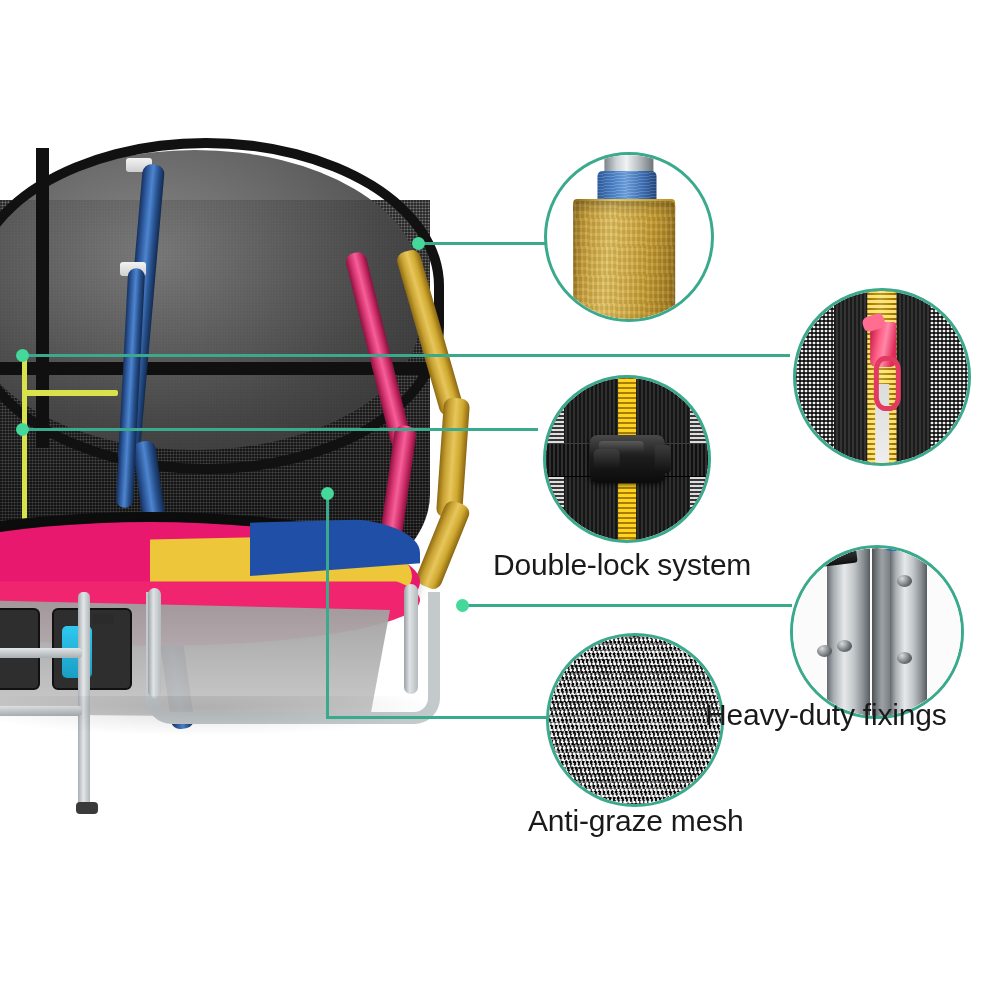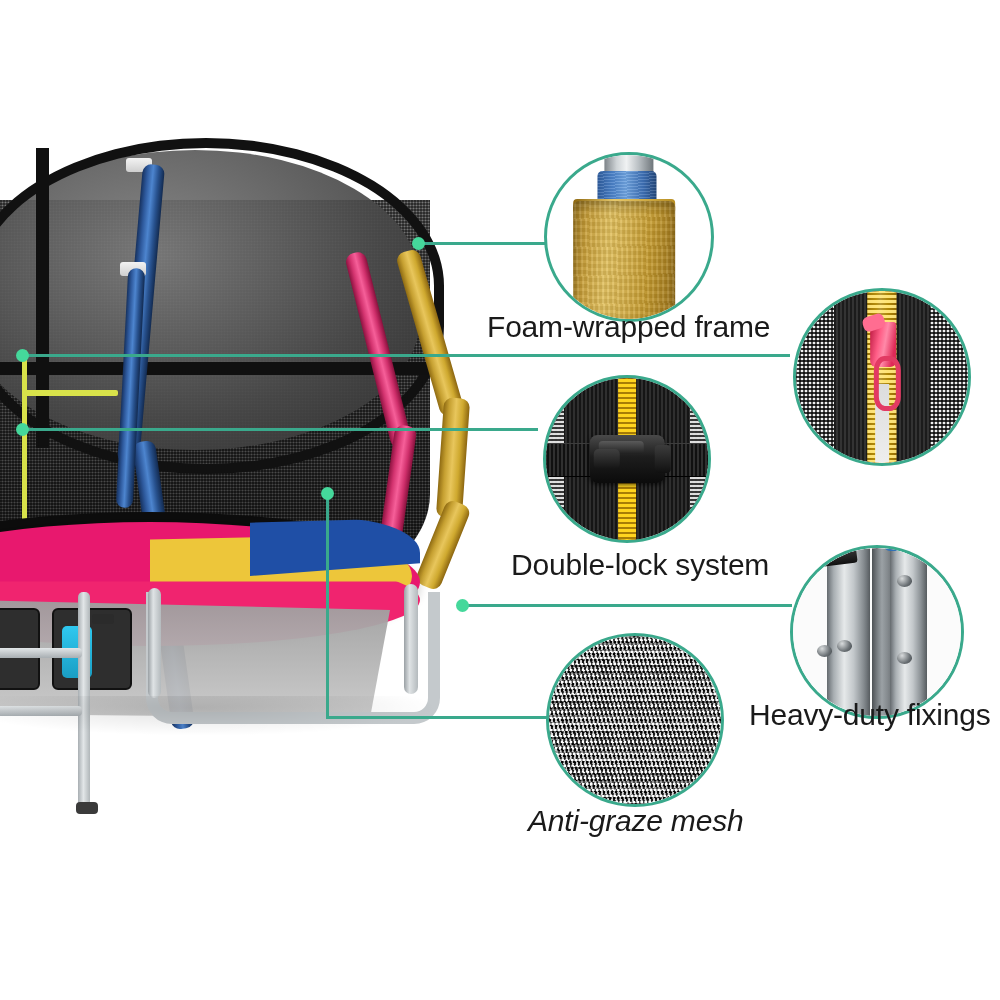--- a/index.html
+++ b/index.html
@@ -367,21 +367,20 @@
   <div class="dot" style="left:321px;top:487px;"></div>
 
   <div class="circle c1" style="left:544px;top:152px;width:164px;height:164px;">
     <div class="inner">
       <div class="steel"></div>
       <div class="bluefoam"></div>
       <div class="goldlip"></div>
       <div class="gold"></div>
     </div>
   </div>
-  <div class="lbl" style="left:487px;top:312px;">Foam-wrapped frame</div>
 
   <div class="circle c2" style="left:793px;top:288px;width:172px;height:172px;">
     <div class="inner">
       <div class="meshL"></div>
       <div class="meshR"></div>
       <div class="fabL"></div>
       <div class="fabR"></div>
       <div class="ziptape"></div>
       <div class="zipteeth"></div>
       <div class="zipopen"></div>
@@ -396,38 +395,38 @@
       <div class="web"></div>
       <div class="specL"></div>
       <div class="specR"></div>
       <div class="yzip"></div>
       <div class="strap"></div>
       <div class="buckle">
         <div class="prong"></div>
       </div>
     </div>
   </div>
-  <div class="lbl" style="left:511px;top:550px;">Double-lock system</div>
+  <div class="lbl" style="left:493px;top:550px;">Double-lock system</div>
 
   <div class="circle c4" style="left:546px;top:633px;width:172px;height:168px;">
     <div class="inner">
       <div class="knit"></div>
     </div>
   </div>
-  <div class="lbl" style="left:528px;top:806px;font-style:italic;">Anti-graze mesh</div>
+  <div class="lbl" style="left:528px;top:806px;">Anti-graze mesh</div>
 
   <div class="circle c5" style="left:790px;top:545px;width:168px;height:168px;">
     <div class="inner">
       <div class="bg"></div>
       <div class="tube t1"></div>
       <div class="tube t2"></div>
       <div class="tube t3"></div>
       <div class="bluecap"></div>
       <div class="blk"></div>
       <div class="bolt" style="left:62%;top:16%;"></div>
       <div class="bolt" style="left:62%;top:62%;"></div>
       <div class="bolt" style="left:26%;top:55%;"></div>
       <div class="bolt" style="left:14%;top:58%;"></div>
     </div>
   </div>
-  <div class="lbl" style="left:749px;top:700px;">Heavy-duty fixings</div>
+  <div class="lbl" style="left:705px;top:700px;">Heavy-duty fixings</div>
 
 </div>
 
 </body></html>

